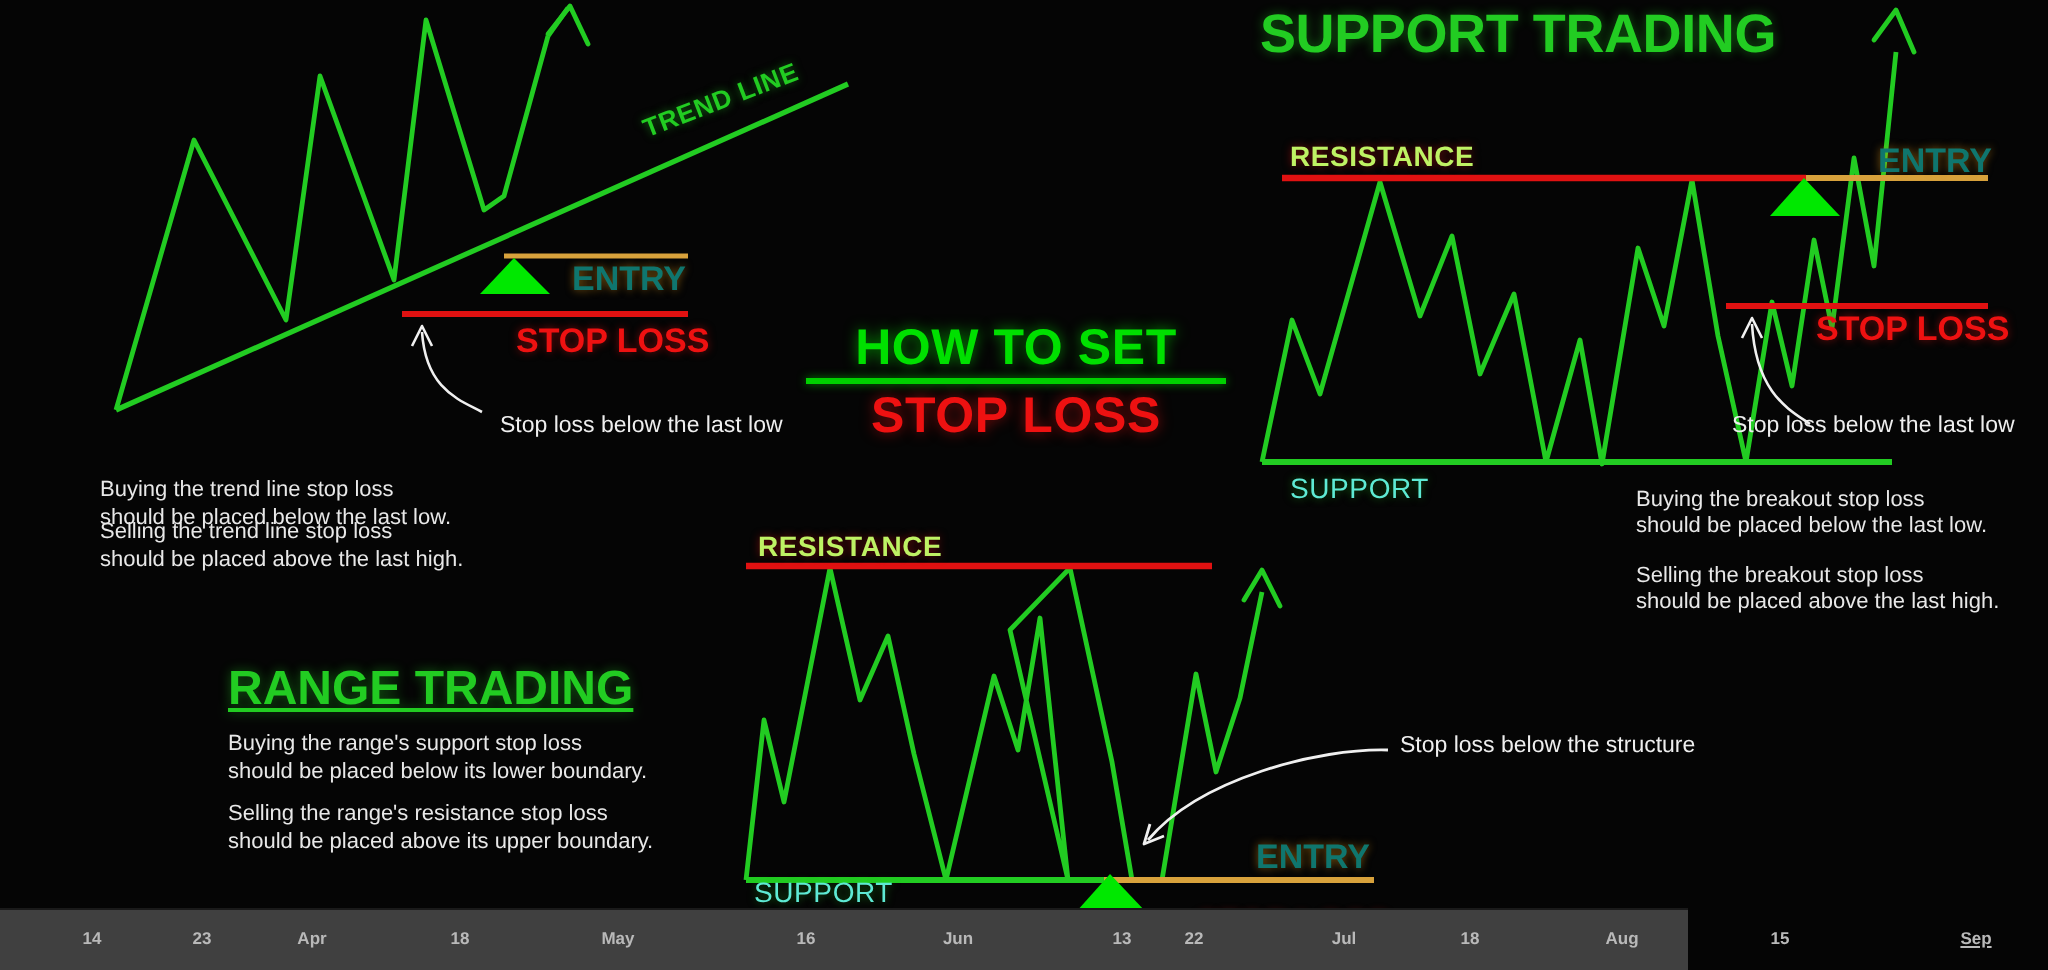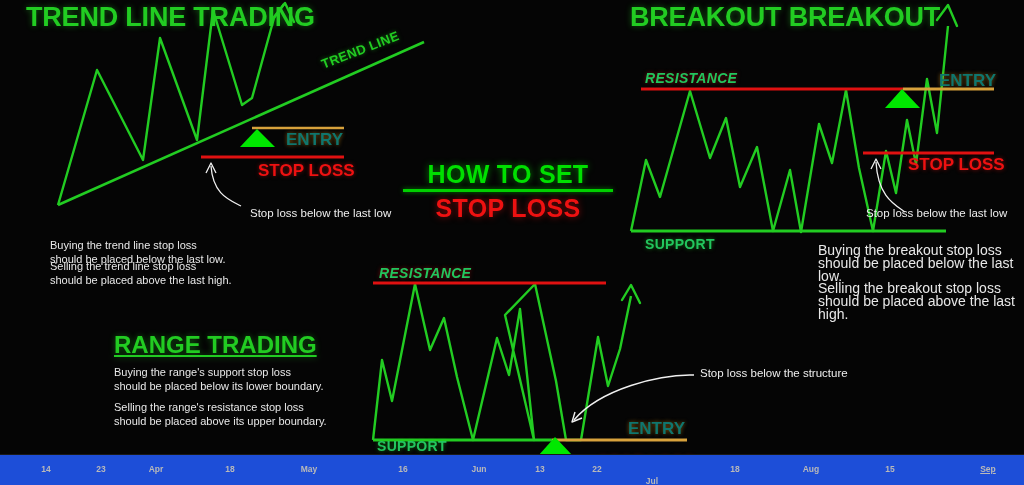--- a/index.html
+++ b/index.html
@@ -69,31 +69,30 @@
     text-shadow: 0 0 4px rgba(245,163,22,0.5);
   }
   .lbl-stop {
     color: #ee1111;
     font-weight: bold;
     font-size: 17px;
     white-space: nowrap;
     text-shadow: 0 0 4px rgba(238,17,17,0.5);
   }
   .lbl-resistance {
-    color: #22c55e;
+    color: #bef264;
     font-weight: bold;
     font-size: 14px;
     letter-spacing: 0.3px;
     white-space: nowrap;
     text-shadow: 0 0 4px rgba(238,17,17,0.5);
-    font-style: italic;
   }
   .lbl-support {
-    color: #22c55e;
-    font-weight: bold;
+    color: #5eead4;
+    font-weight: normal;
     font-size: 14px;
     letter-spacing: 0.3px;
     white-space: nowrap;
     text-shadow: 0 0 4px rgba(34,204,34,0.5);
     text-align: center;
   }
   .lbl-trendline {
     color: #22cc22;
     font-weight: bold;
     font-size: 13px;
@@ -111,32 +110,32 @@
     white-space: nowrap;
   }
   .body-text {
     color: #e8e8e8;
     font-size: 11px;
     line-height: 13.5px;
     white-space: pre-line;
   }
   .body-text-sm {
     color: #e8e8e8;
-    font-size: 14px;
+    font-size: 11px;
     line-height: 13px;
     white-space: pre-line;
   }
 
   
   .axis-strip {
     left: 0;
     bottom: 0;
-    width: 1024px;
+    width: 844px;
     height: 30px;
-    background: #1d4ed8;
+    background: #404040;
     border-top: 1px solid #1a1a1a;
   }
   .axis-tick {
     position: absolute;
     top: 9px;
     color: #b9b9b9;
     font-size: 8.5px;
     font-weight: bold;
     transform: translateX(-50%);
     white-space: nowrap;
@@ -202,37 +201,36 @@
 
       <line x1="568" y1="457" x2="690" y2="457" stroke="#e01111" stroke-width="3"></line>
 
       <polygon points="538,456 573,456 555,437" fill="#00e800"></polygon>
 
       <path d="M694,375 C660,374 600,389 574,420" fill="none" stroke="#f0f0f0" stroke-width="1.4"></path>
       <polyline points="582,418 572,422 575,412" fill="none" stroke="#f0f0f0" stroke-width="1.4" stroke-linejoin="round"></polyline>
     </g>
   </svg>
 
-  <div class="abs section-title" style="left:26px; top:2px;">TREND LINE TRADING</div>
 
   <div class="abs lbl-trendline" style="left:322px; top:57px;">TREND LINE</div>
 
   <div class="abs lbl-entry" style="left:286px; top:130px;">ENTRY</div>
 
   <div class="abs lbl-stop" style="left:258px; top:161px;">STOP LOSS</div>
 
   <div class="abs callout" style="left:250px; top:207px;">Stop loss below the last low</div>
 
   <div class="abs body-text" style="left:50px; top:239px;">Buying the trend line stop loss
 should be placed below the last low.</div>
 
   <div class="abs body-text" style="left:50px; top:260px;">Selling the trend line stop loss
 should be placed above the last high.</div>
 
-  <div class="abs section-title" style="left:630px; top:2px;">BREAKOUT BREAKOUT</div>
+  <div class="abs section-title" style="left:630px; top:2px;">SUPPORT TRADING</div>
 
   <div class="abs lbl-resistance" style="left:645px; top:70px;">RESISTANCE</div>
 
   <div class="abs lbl-entry" style="left:939px; top:71px;">ENTRY</div>
 
   <div class="abs lbl-stop" style="left:908px; top:155px;">STOP LOSS</div>
 
   <div class="abs lbl-support" style="left:645px; top:236px;">SUPPORT</div>
 
   <div class="abs callout" style="left:866px; top:207px;">Stop loss below the last low</div>
@@ -269,22 +267,22 @@
 
   <div class="abs axis-strip">
 
   <div class="axis-tick" style="left: 46px;">14</div>
       <div class="axis-tick" style="left: 101px;">23</div>
       <div class="axis-tick" style="left: 156px;">Apr</div>
       <div class="axis-tick" style="left: 230px;">18</div>
       <div class="axis-tick" style="left: 309px;">May</div>
       <div class="axis-tick" style="left: 403px; text-align: right;">16</div>
       <div class="axis-tick" style="left: 479px;">Jun</div>
-      <div class="axis-tick" style="left: 540px;">13</div>
+      <div class="axis-tick" style="left: 561px;">13</div>
       <div class="axis-tick" style="left: 597px;">22</div>
-      <div class="axis-tick" style="left: 652px; margin-top: 12px;">Jul</div>
+      <div class="axis-tick" style="left: 672px;">Jul</div>
       <div class="axis-tick" style="left: 735px;">18</div>
       <div class="axis-tick" style="left: 811px;">Aug</div>
       <div class="axis-tick" style="left: 890px;">15</div>
       <div class="axis-tick" style="left: 988px; text-decoration: underline;">Sep</div>
     </div>
 
 </div>
 
 </body></html>

